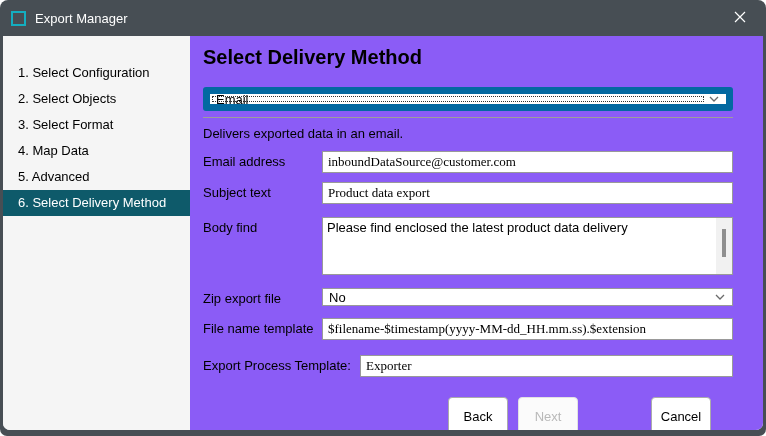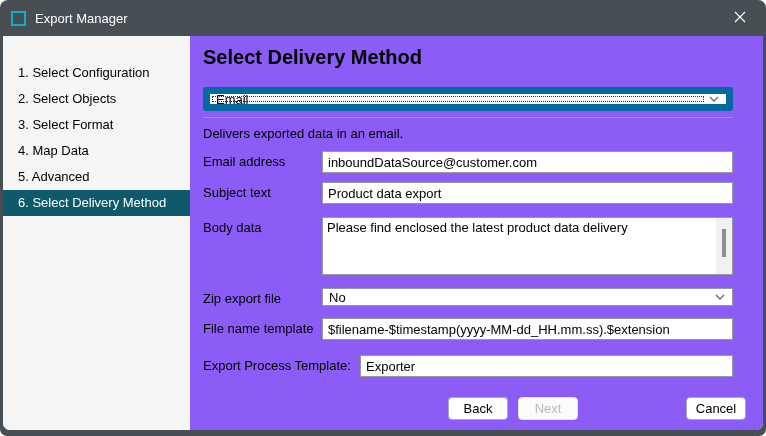--- a/index.html
+++ b/index.html
@@ -97,21 +97,21 @@
   }
 
   .field-label {
     position: absolute; left: 13px;
     font-size: 13px; color: #000000; white-space: nowrap;
   }
 
   .text-field {
     position: absolute; left: 132px; width: 411px; height: 22px;
     border: 1px solid #999999; border-radius: 0;
-    font-family: Liberation Sans, sans-serif; font-size: 13px; color: #000;
+    font-family: Liberation Serif, serif; font-size: 13px; color: #000;
     padding: 0 5px; background: #fff; outline: none;
   }
 
   .zip-combo {
     left: 132px; top: 252px; width: 411px; height: 18px;
     border: 1px solid #999999;
   }
 
   .textarea-wrap {
     position: absolute; left: 132px; top: 181px; width: 411px; height: 58px;
@@ -128,30 +128,30 @@
     background: #f1f1f1;
   }
   .scroll-thumb {
     position: absolute; top: 11px; left: 6px; width: 4px; height: 28px;
     background: #8f8f8f;
   }
 
   .export-field { left: 170px; top: 319px; width: 373px; }
 
   .btn {
-    position: absolute; top: 361px; height: 23px;
+    position: absolute; top: 361px; height: 39px;
     border: 1px solid #ababab; border-radius: 4px;
     background: #ffffff; color: #000000;
     font-family: "Liberation Sans", sans-serif; font-size: 13px;
     padding: 0; cursor: pointer;
   }
   .btn-back   { left: 258px; width: 60px; }
   .btn-next   { left: 328px; width: 60px; background: #fbfbfb; border-color: #e2e2e2; color: #b9b9b9; cursor: default; }
   .btn-finish { left: 398px; width: 62px; }
-  .btn-cancel { left: 496px; width: 60px; }
+  .btn-cancel { left: 461px; width: 60px; }
 </style>
 </head>
 <body>
 
 <div class="window">
 
   <div class="titlebar">
     <div class="app-icon"></div>
     <div class="title-text">Export Manager</div>
     <div class="close-btn">
@@ -191,21 +191,21 @@
       <div class="separator"></div>
 
       <div class="desc">Delivers exported data in an email.</div>
 
       <div class="field-label" style="top:118px;">Email address</div>
       <input class="text-field" style="top: 115px;" type="text" value="inboundDataSource@customer.com">
 
       <div class="field-label" style="top:149px;">Subject text</div>
       <input class="text-field" style="top: 146px;" type="text" value="Product data export">
 
-      <div class="field-label" style="top:184px;">Body data</div>
+      <div class="field-label" style="top:184px;">Body find</div>
       <div class="textarea-wrap">
         <textarea style="">Please find enclosed the latest product data delivery</textarea>
         <div class="scroll-track">
           <div class="scroll-thumb"></div>
         </div>
       </div>
 
       <div class="field-label" style="top:255px;">Zip export file</div>
       <div class="combo zip-combo">
         <span class="combo-text">No</span>

